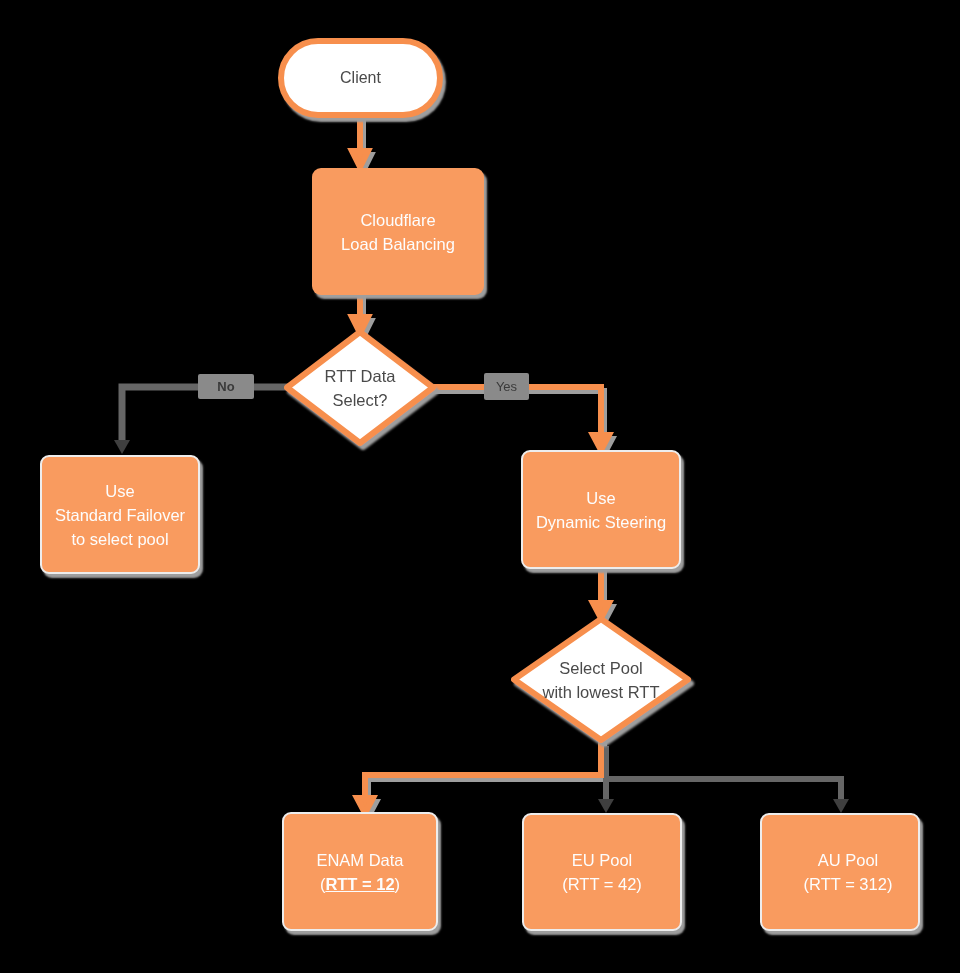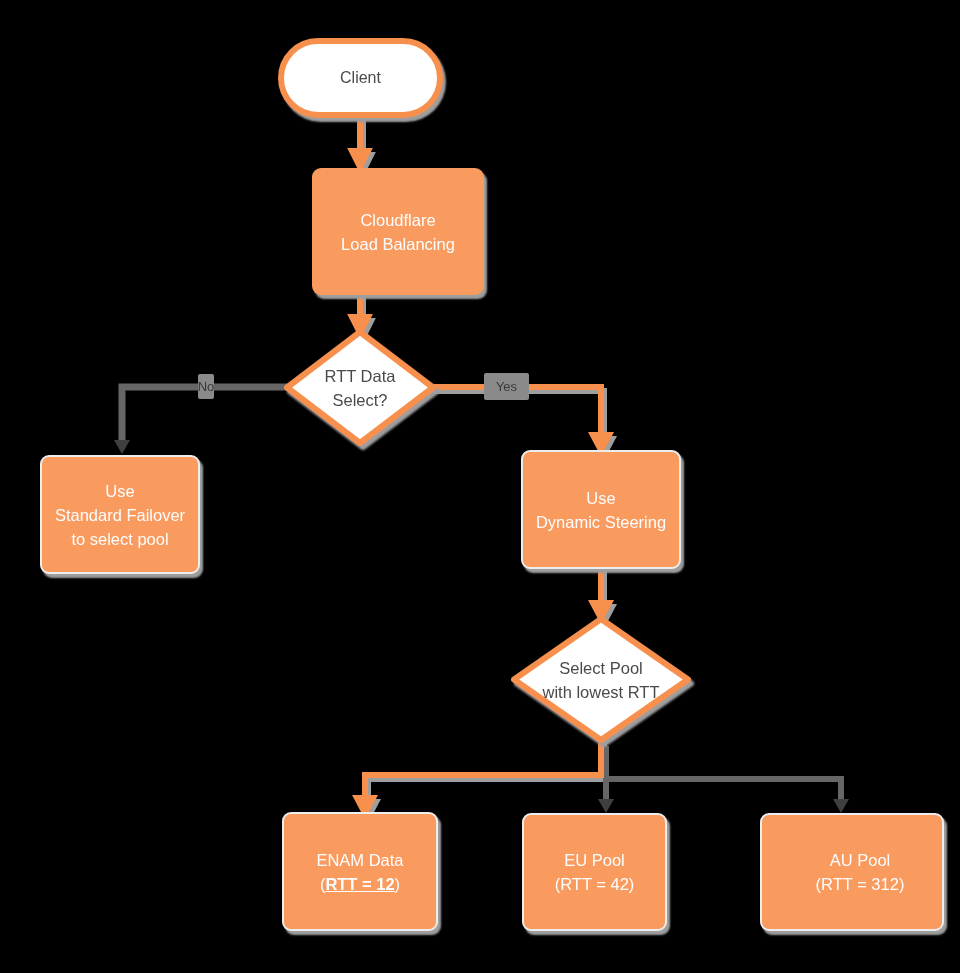--- a/index.html
+++ b/index.html
@@ -90,21 +90,21 @@
       <div>Cloudflare</div>
       <div>Load Balancing</div>
     </div>
   </div>
 
   <div class="diamond-text" style="left:280px;top:364px;width:160px;">
     <div>RTT Data</div>
     <div>Select?</div>
   </div>
 
-  <div class="chip" style="left:198px;top:374px;width:16px;height:25px;">
+  <div class="chip" style="left:198px;top:374px;width:56px;height:25px;font-weight:bold;">
     <span>No</span>
   </div>
   <div class="chip" style="left:484px;top:373px;width:45px;height:27px;">
     <span>Yes</span>
   </div>
 
   <div class="node process lightborder" style="left:40px;top:455px;width:160px;height:119px;">
     <div>
       <div>Use</div>
       <div>Standard Failover</div>
@@ -124,27 +124,27 @@
     <div>with lowest RTT</div>
   </div>
 
   <div class="node process lightborder" style="left:282px;top:812px;width:156px;height:119px;">
     <div>
       <div>ENAM Data</div>
       <div><span>(</span><span class="b">RTT = 12</span><span>)</span></div>
     </div>
   </div>
 
-  <div class="node process lightborder" style="left:522px;top:813px;width:145px;height:118px;">
+  <div class="node process lightborder" style="left:522px;top:813px;width:160px;height:118px;">
     <div>
       <div>EU Pool</div>
       <div>(RTT = 42)</div>
     </div>
   </div>
 
-  <div class="node process lightborder" style="left:760px;top:813px;width:184px;height:118px;padding-left:16px;">
+  <div class="node process lightborder" style="left:760px;top:813px;width:160px;height:118px;padding-left:16px;">
     <div>
       <div>AU Pool</div>
       <div>(RTT = 312)</div>
     </div>
   </div>
 
 </div>
 
 </body></html>

